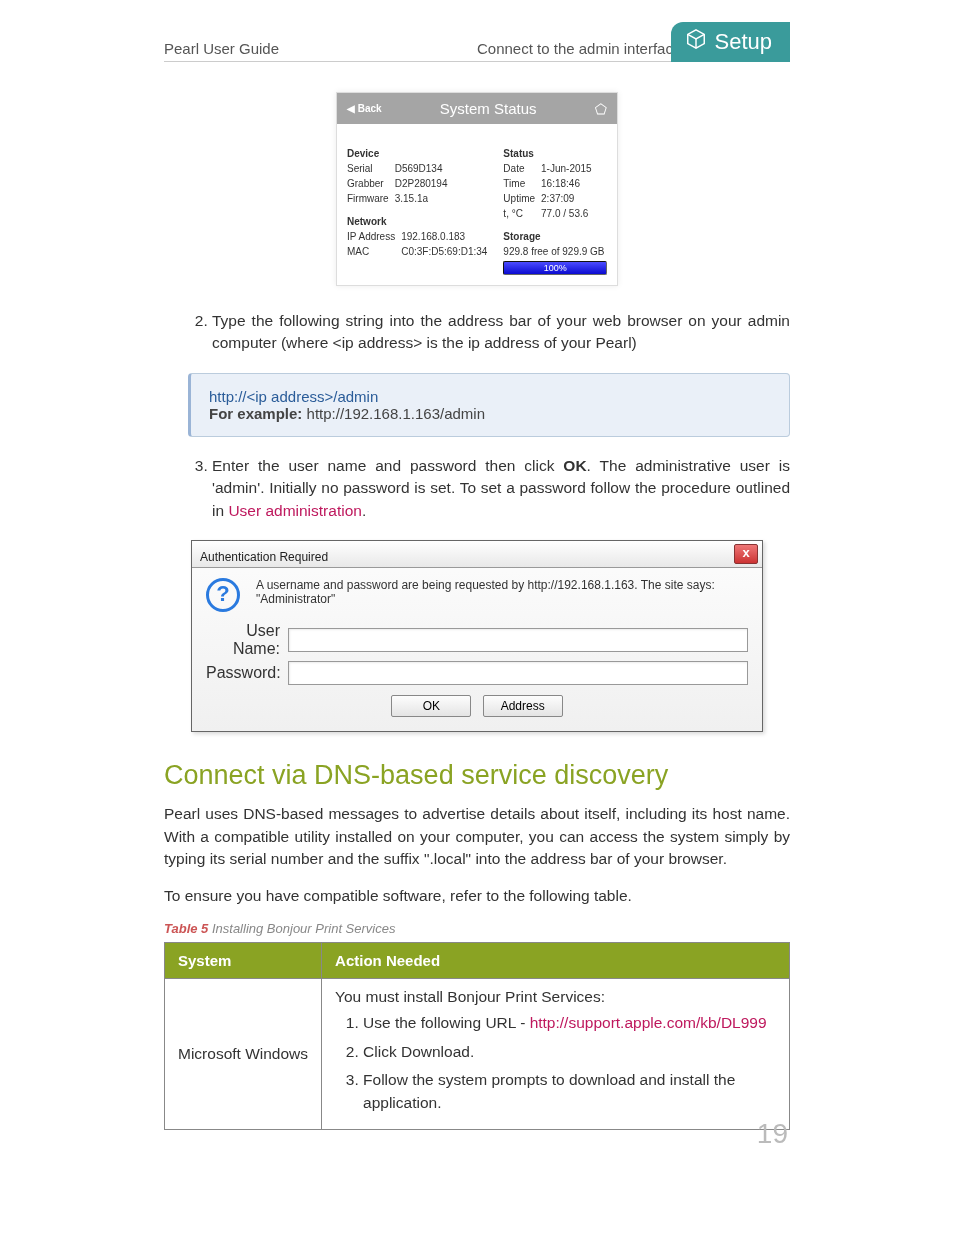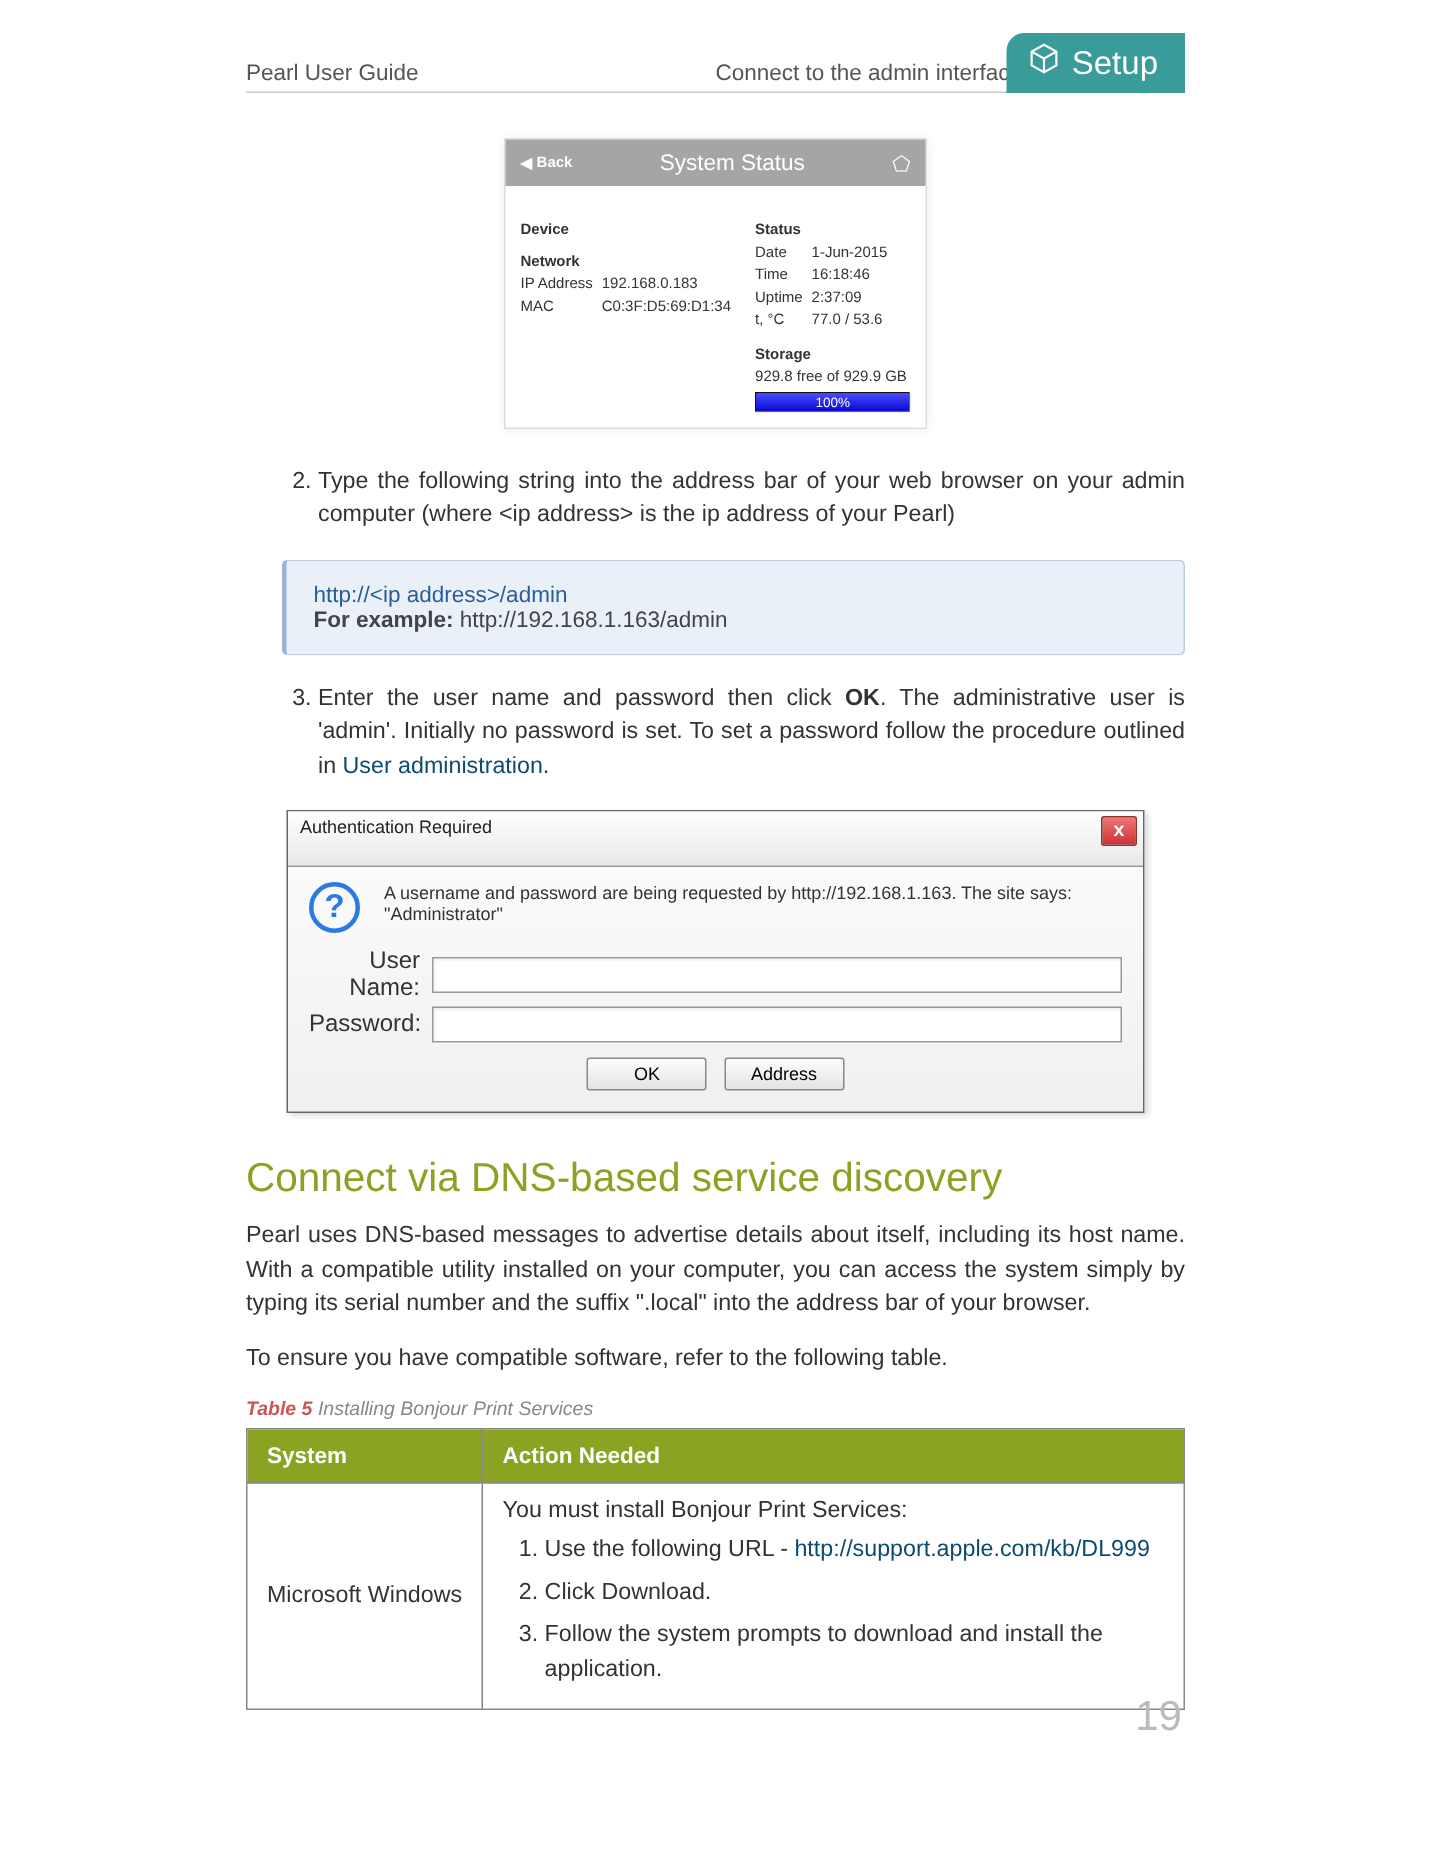--- a/index.html
+++ b/index.html
@@ -77,35 +77,35 @@
     background: #eaf0f8;
     border: 1px solid #bcd;
     border-left: 3px solid #9ab4d6;
     border-radius: 4px;
     padding: 14px 18px;
     margin: 0 0 18px 24px;
     font-size: 15px;
     color: #444;
   }
   .code-box .url { color: #2a5c99; }
-  a.link { color: #0c4a6e; text-decoration: none; }
+  a.link { color: #be185d; text-decoration: none; }
   
   .auth-dialog {
     width: 570px;
     margin: 14px auto 28px auto;
     border: 1px solid #666;
     box-shadow: 2px 2px 4px rgba(0,0,0,0.15);
     background: linear-gradient(#fdfdfd,#f0f0f0);
     font-size: 12px;
   }
   .auth-title {
     display:flex;
     justify-content: space-between;
-    align-items: flex-start;
-    padding: 3px 4px 13px 8px;
+    align-items: flex-end;
+    padding: 3px 4px 3px 8px;
     border-bottom:1px solid #999;
     background:linear-gradient(#fff,#e8e8e8);
     font-size:12px;
     color:#222;
   }
   .close-btn {
     width:22px; height:18px; background:linear-gradient(#e77,#c33); border:1px solid #833; border-radius:2px; color:#fff; text-align:center; font-size:13px; line-height:16px; font-weight:bold;
   }
   .auth-body { padding: 10px 14px 14px 14px; }
   .auth-msg-row { display:flex; gap:16px; align-items:flex-start; margin-bottom:10px;}
@@ -155,20 +155,36 @@
       <span class="back">
         <span>◀</span>
         <span>Back</span>
       </span>
       <span style="font-size:15px;">System Status</span>
       <span style="font-size:14px;">⬠</span>
     </div>
     <div class="status-body">
       <div class="status-col">
         <div class="grp-title">Device</div>
+        <table>
+          <tbody>
+              <tr>
+                <td>Serial</td>
+                <td>D569D134</td>
+              </tr>
+          <tr>
+                <td>Grabber</td>
+                <td>D2P280194</td>
+              </tr>
+          <tr>
+                <td>Firmware</td>
+                <td>3.15.1a</td>
+              </tr>
+        </tbody>
+          </table>
         <div class="grp-title" style="margin-top:10px;">Network</div>
         <table>
           <tbody>
               <tr>
                 <td>IP Address</td>
                 <td>192.168.0.183</td>
               </tr>
           <tr>
                 <td>MAC</td>
                 <td>C0:3F:D5:69:D1:34</td>

